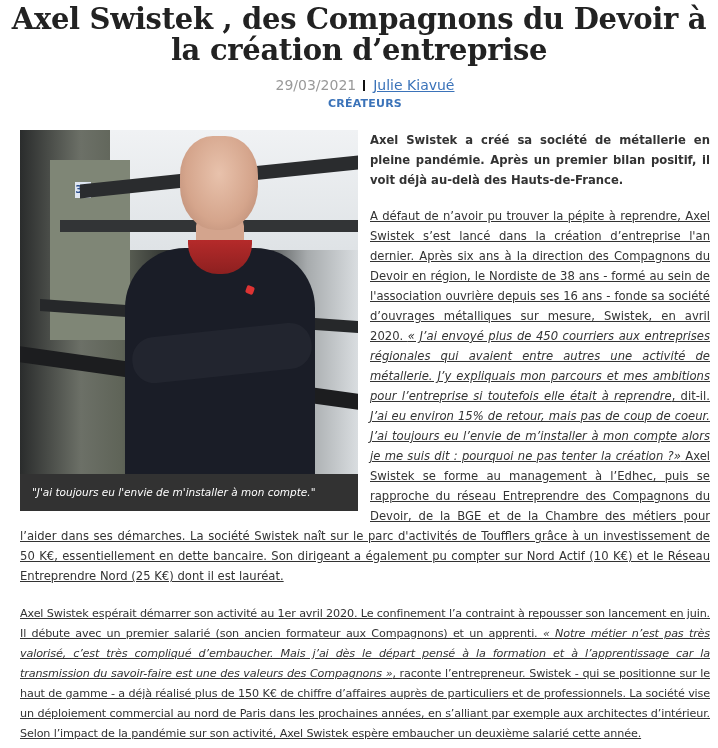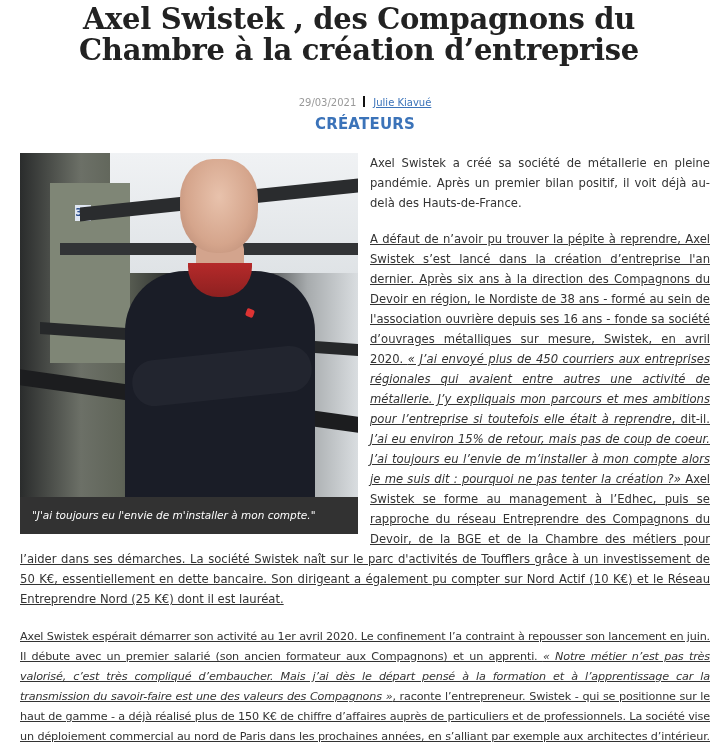--- a/index.html
+++ b/index.html
@@ -14,33 +14,33 @@
       font-weight: bold;
       font-size: 29px;
       line-height: 31px;
       color: #222222;
       text-align: center;
       margin: 4px 0 0 -12px;
       letter-spacing: -0.3px;
     }
     .meta {
       text-align: center;
-      font-size: 10px;
-      margin-top: 30px;
+      font-size: 14px;
+      margin-top: 12px;
       color: #999999;
       line-height: 14px;
     }
     .meta .sep {
       display: inline-block; width: 2px; height: 11px; background: #111;
       vertical-align: -1px; margin: 0 8px 0 7px;
     }
     .meta a { color: #3b73b9; text-decoration: underline; }
     .category {
       text-align: center;
-      font-size: 15px; font-weight: bold;
+      font-size: 11px; font-weight: bold;
       color: #3b73b9; letter-spacing: 0.2px;
       margin-top: 5px;
     }
     .body-wrap { margin-top: 20px; }
     figure.photo {
       float: left; margin: 0 12px 6px 0; width: 338px;
       position: relative;
     }
     .photo-img {
       width: 338px; height: 344px; position: relative; overflow: hidden;
@@ -65,35 +65,35 @@
       border-radius: 42% 42% 46% 46%; }
     .photo-img .arms { position:absolute; left:112px; top:200px; width:180px; height:46px;
       background:#22252f; border-radius: 22px; transform: rotate(-6deg); }
     .photo-img .logo { position:absolute; left:226px; top:156px; width:8px; height:8px; background:#d33; border-radius:2px; transform: rotate(20deg); }
     figcaption.caption {
       background: #323232; color: #ffffff;
       font-style: italic; font-size: 10.5px;
       padding: 11px 12px 12px 12px; line-height: 14px;
     }
     .lead {
-      font-weight: normal; font-size: 11.6px; line-height: 20px;
+      font-weight: bold; font-size: 11.6px; line-height: 20px;
       color: #333333; margin: 0 0 16px 0; text-align: justify;
     }
     .para {
       font-size: 11.6px; line-height: 20px; margin: 0 0 18px 0;
       text-align: justify; color: #333333; text-decoration: underline;
     }
     .para em { font-style: italic; }
     .para-2 { clear: both; font-size: 11.2px; letter-spacing: -0.15px; }
   </style>
 </head>
 <body>
 
 <article class="article">
-  <h1 class="title">Axel Swistek , des Compagnons du Chambre à la création d’entreprise</h1>
+  <h1 class="title">Axel Swistek , des Compagnons du Devoir à la création d’entreprise</h1>
 
   <div class="meta">
     <span>29/03/2021</span><span class="sep"></span><a href="#">Julie Kiavué</a>
   </div>
   <div class="category">CRÉATEURS</div>
 
   <div class="body-wrap">
     <figure class="photo">
       <div class="photo-img" title="Portrait d'Axel Swistek dans son atelier de métallerie, bras croisés">
         <div class="sky"></div>

